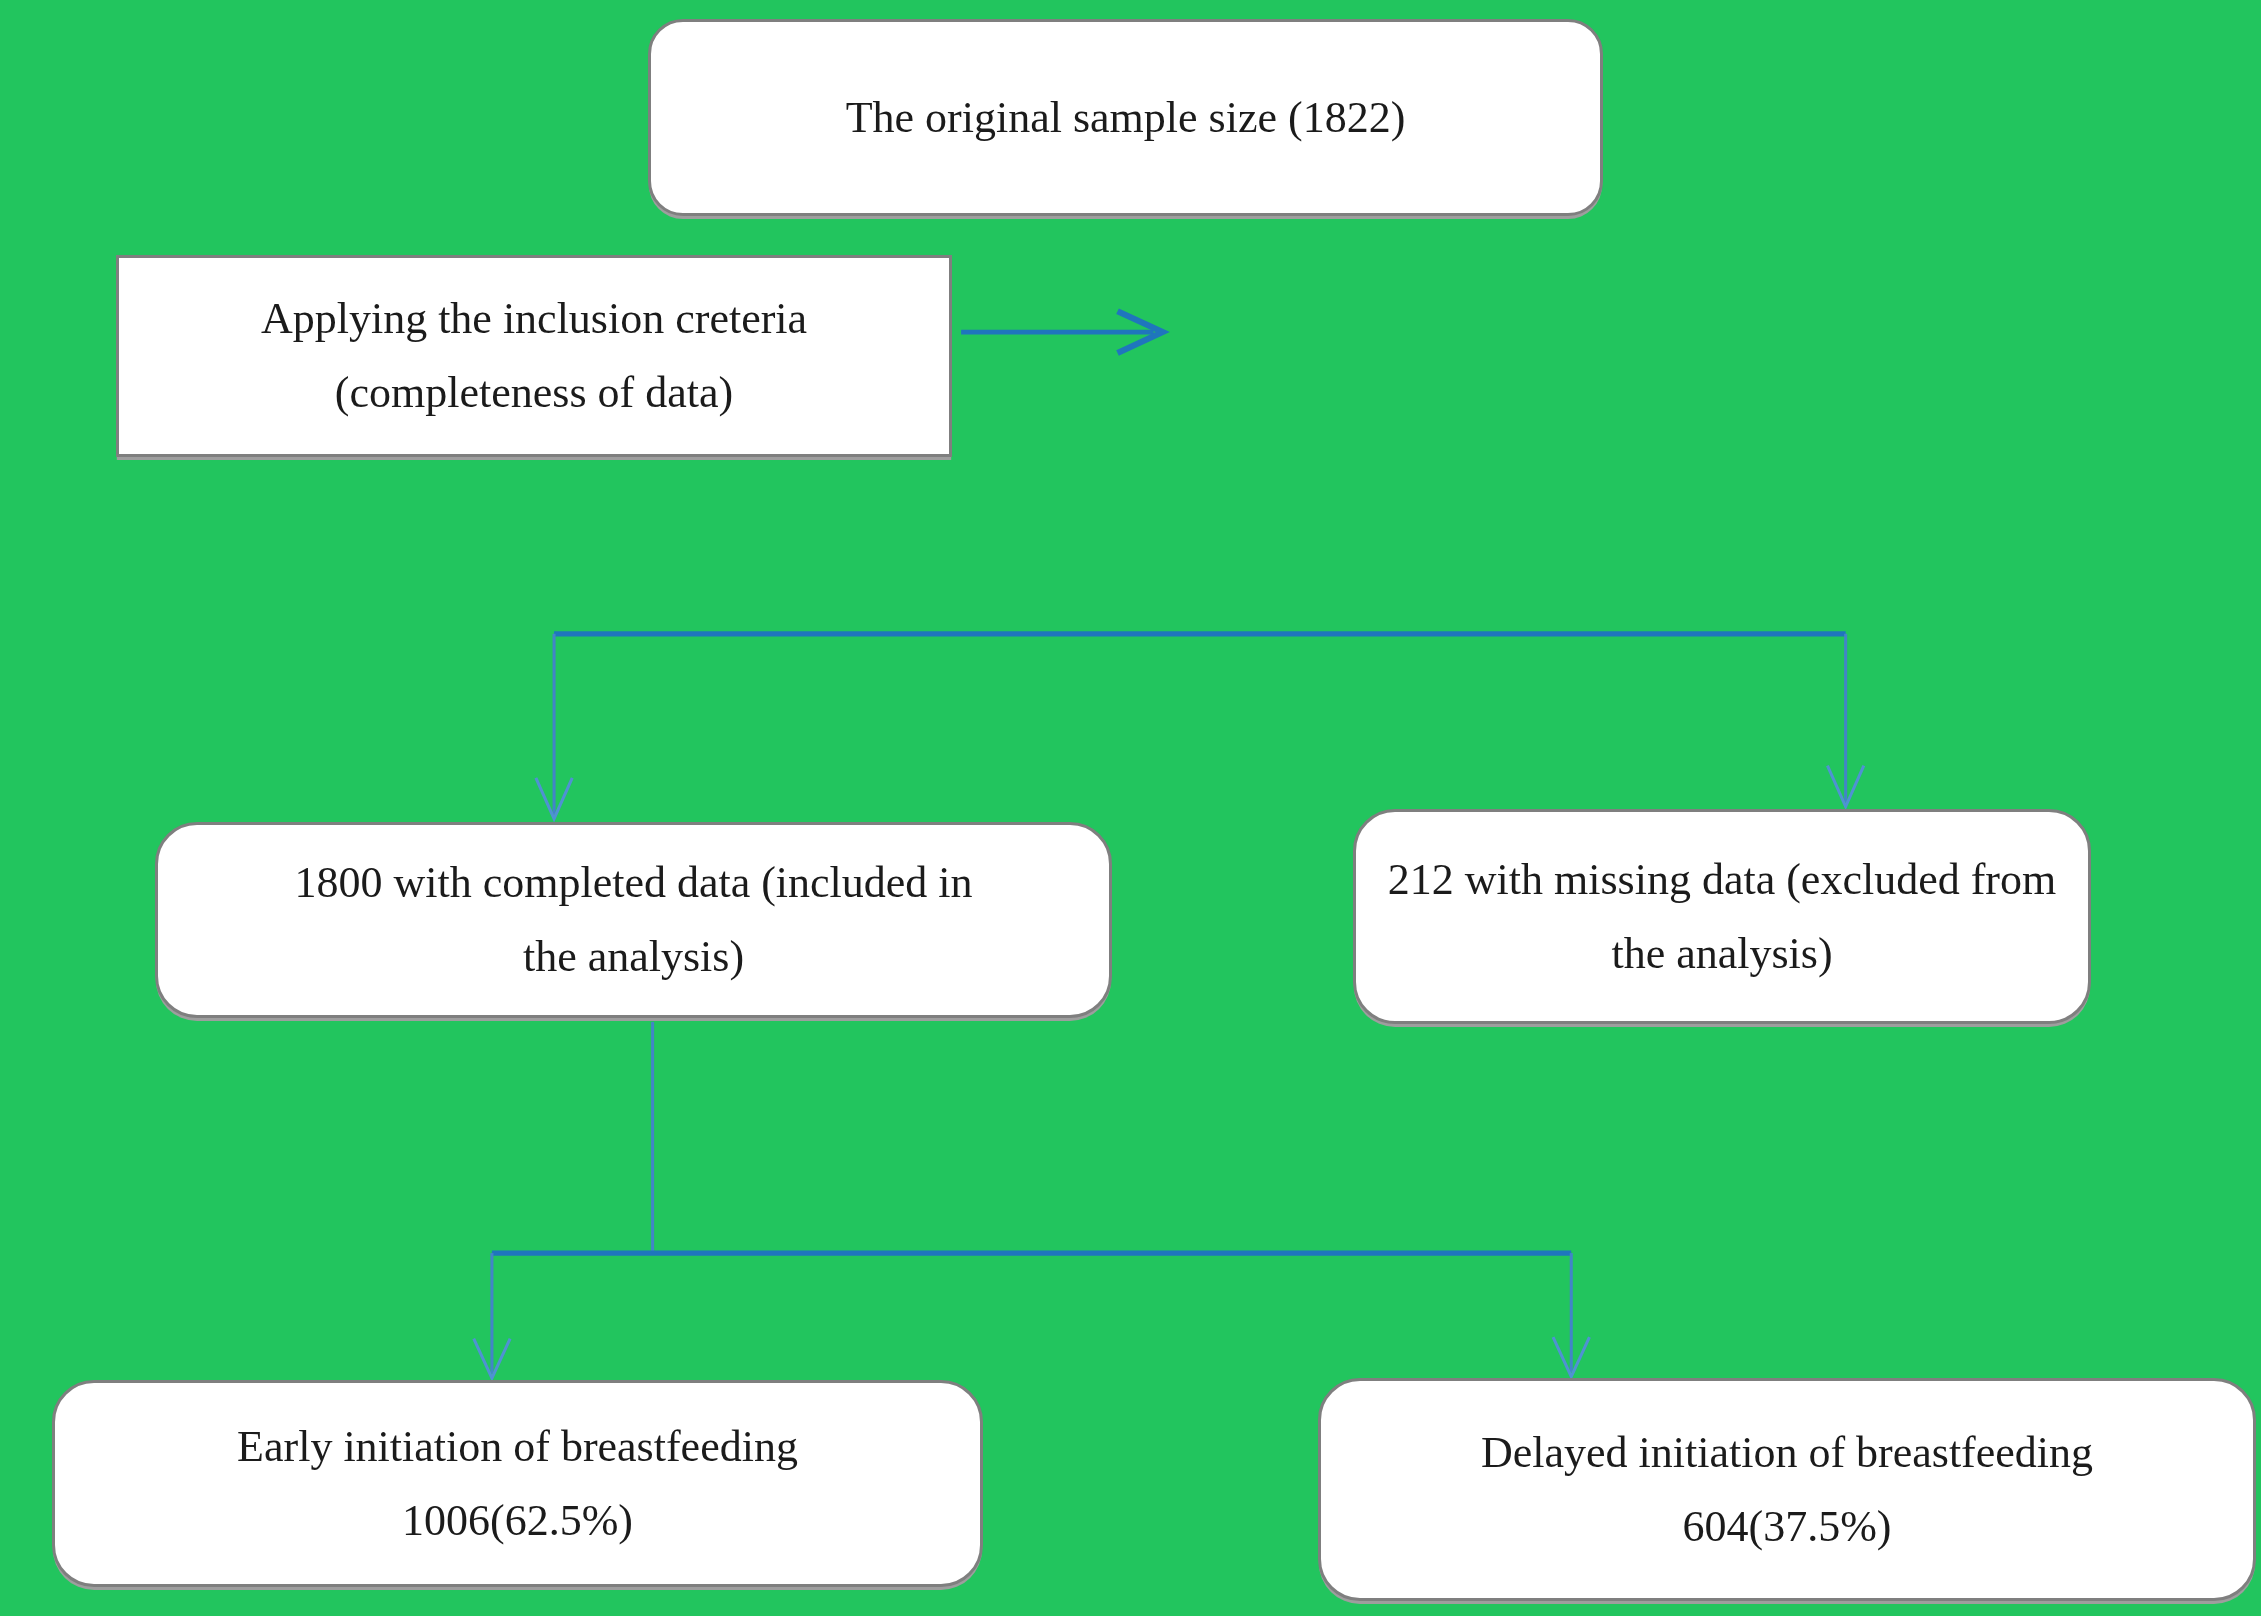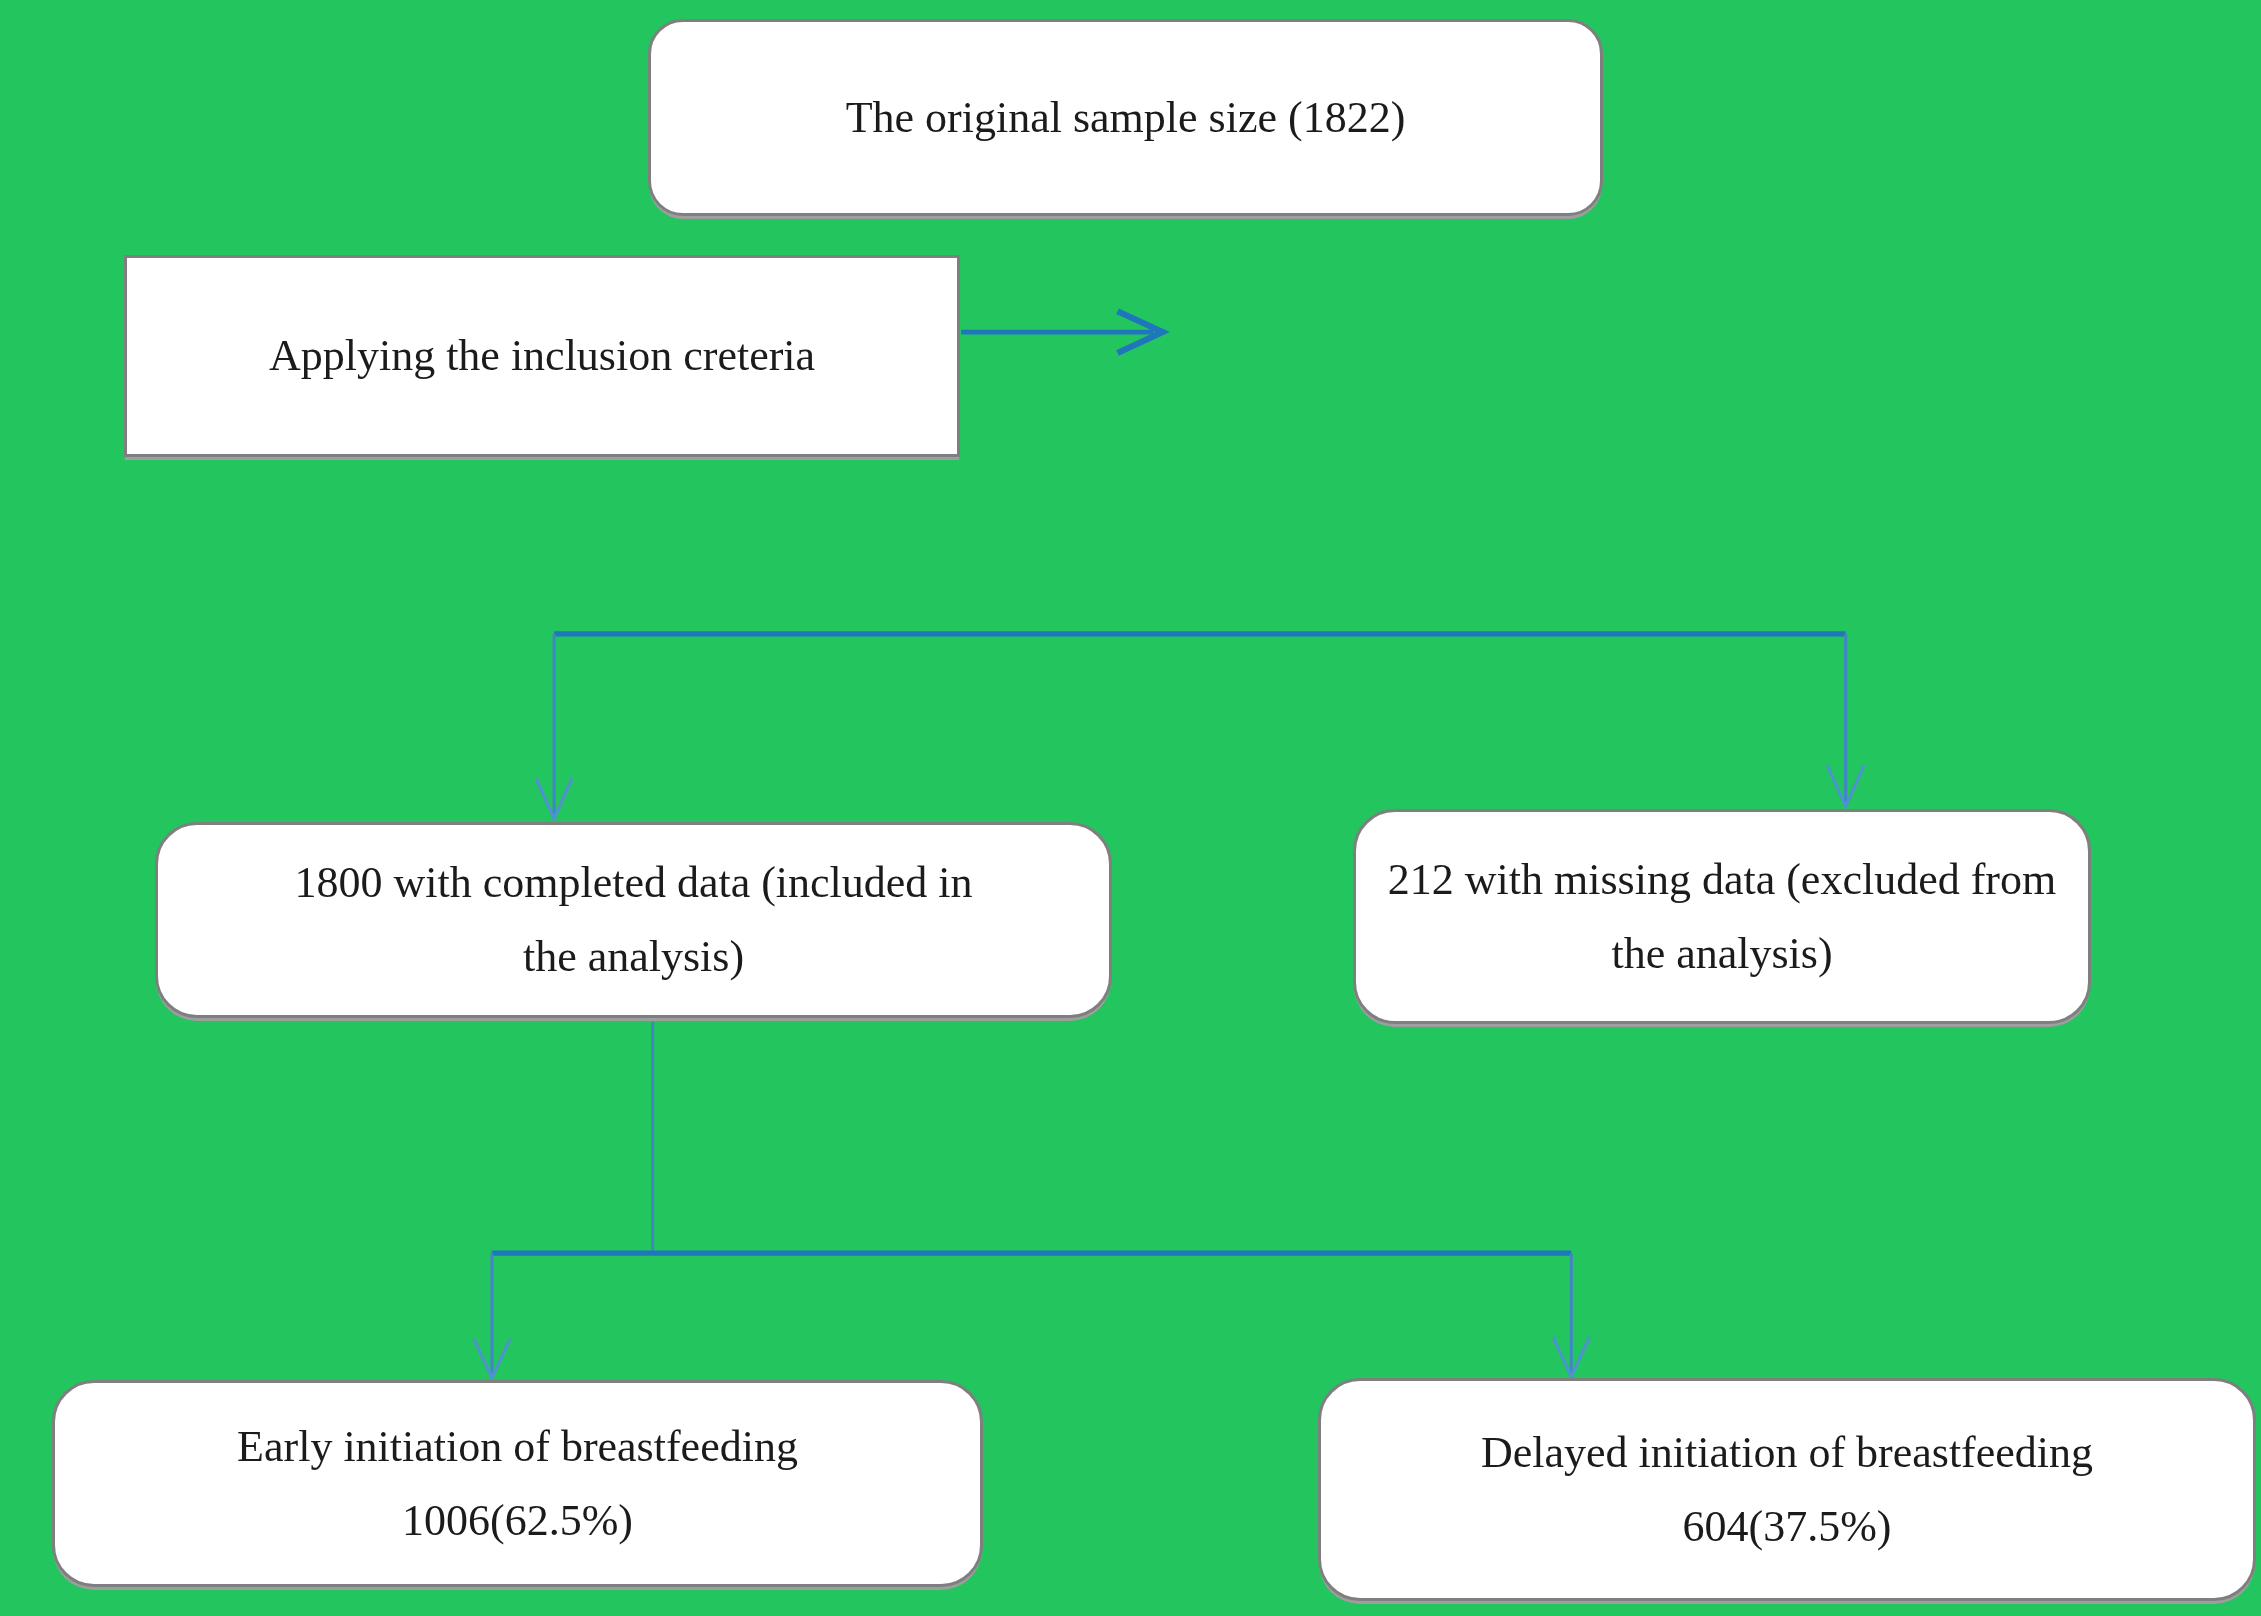--- a/index.html
+++ b/index.html
@@ -51,22 +51,23 @@
     <line x1="649" y1="1653" x2="649" y2="1812" stroke-width="4" stroke="#4285c7"></line>
     <polyline points="625,1766 649,1818 673,1766" fill="none" stroke-width="4" stroke="#4f92d2"></polyline>
     <line x1="2073" y1="1653" x2="2073" y2="1810" stroke-width="4" stroke="#4285c7"></line>
     <polyline points="2049,1764 2073,1816 2097,1764" fill="none" stroke-width="4" stroke="#4f92d2"></polyline>
   </svg>
 
   <div class="box rounded" style="left:648px; top:19px; width:955px; height:197px; border-radius:35px;">
     <div class="line">The original sample size (1822)</div>
   </div>
 
-  <div class="box" style="left:124px; top:255px; width:836px; height:202px;">
+  <div class="box" style="left:116px; top:255px; width:836px; height:202px;">
     <div class="line">Applying the inclusion creteria</div>
+    <div class="line">(completeness of data)</div>
   </div>
 
   <div class="box rounded" style="left:155px; top:822px; width:957px; height:196px;">
     <div class="line">1800 with completed data (included in</div>
     <div class="line">the analysis)</div>
   </div>
 
   <div class="box rounded" style="left:1353px; top:809px; width:738px; height:215px;">
     <div class="line">212 with missing data (excluded from</div>
     <div class="line">the analysis)</div>

